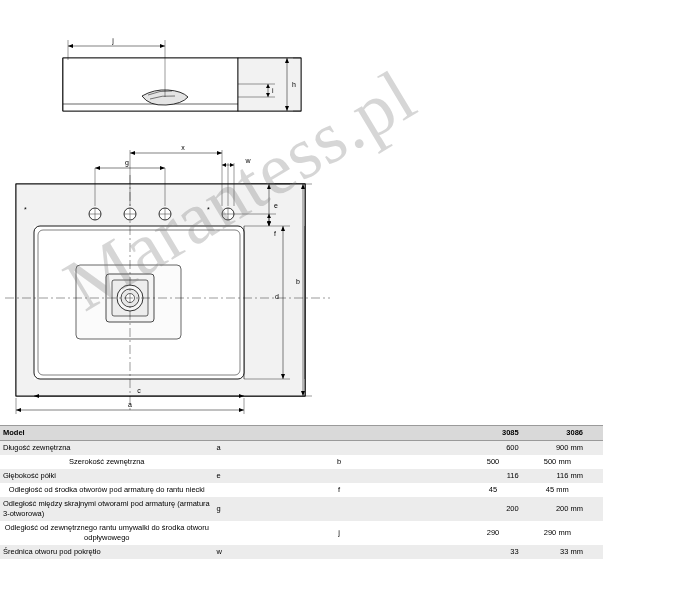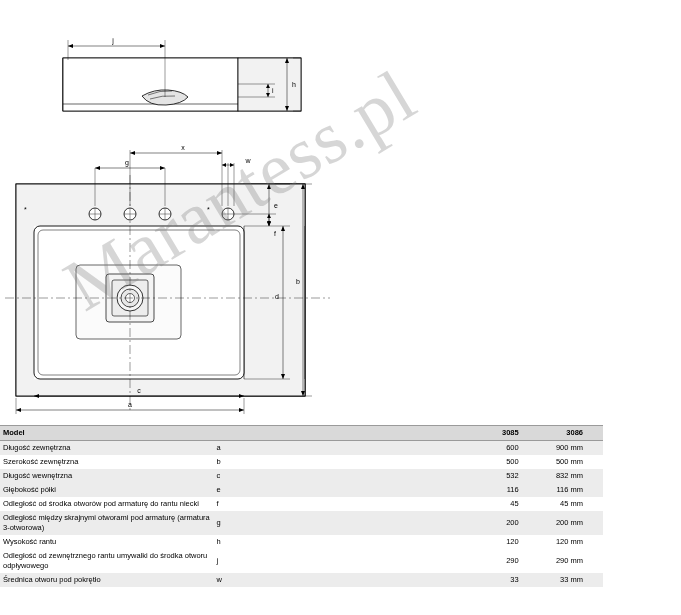--- a/index.html
+++ b/index.html
@@ -66,21 +66,21 @@
     vertical-align: middle;
     height: 13px;
   }
   #spec-table tr.header-row td {
     font-weight: bold;
     background: #d9d9d9;
     border-top: 1px solid #9a9a9a;
     border-bottom: 1px solid #9a9a9a;
   }
   #spec-table tr.odd td { background: #ececec; margin-top: 20px; }
-  #spec-table tr.even td { background: #ffffff; }
+  #spec-table tr.even td { background: #ffffff; text-align: center; }
   #spec-table td.col-label { width: 240px; padding-left: 3px; }
   #spec-table td.col-sym { width: 290px; }
   #spec-table td.col-v1 { width: 70px; text-align: right; padding-right: 10px; }
   #spec-table td.col-v2 { width: 80px; text-align: right; padding-right: 20px; }
   #spec-table tr.header-row td.col-v1,
   #spec-table tr.header-row td.col-v2 { text-align: right; }
 
   svg text {
     font-family: "Liberation Sans", sans-serif;
     font-size: 7px;
@@ -287,50 +287,38 @@
           <td class="col-v1">600</td>
           <td class="col-v2">900 mm</td>
         </tr>
         <tr class="even">
           <td class="col-label">Szerokość zewnętrzna</td>
           <td class="col-sym">b</td>
           <td class="col-v1">500</td>
           <td class="col-v2">500 mm</td>
         </tr>
         <tr class="odd">
-          <td class="col-label">Długość wewnętrzna</td>
-          <td class="col-sym">c</td>
-          <td class="col-v1">532</td>
-          <td class="col-v2">832 mm</td>
-        </tr>
-        <tr class="odd">
           <td class="col-label">Głębokość półki</td>
           <td class="col-sym">e</td>
           <td class="col-v1">116</td>
           <td class="col-v2">116 mm</td>
         </tr>
         <tr class="even">
           <td class="col-label">Odległość od środka otworów pod armaturę do rantu niecki</td>
           <td class="col-sym">f</td>
           <td class="col-v1">45</td>
           <td class="col-v2">45 mm</td>
         </tr>
         <tr class="odd">
           <td class="col-label">Odległość między skrajnymi otworami pod armaturę (armatura 3-otworowa)</td>
           <td class="col-sym">g</td>
           <td class="col-v1">200</td>
           <td class="col-v2">200 mm</td>
         </tr>
         <tr class="even">
-          <td class="col-label">Wysokość rantu</td>
-          <td class="col-sym">h</td>
-          <td class="col-v1">120</td>
-          <td class="col-v2">120 mm</td>
-        </tr>
-        <tr class="even">
           <td class="col-label">Odległość od zewnętrznego rantu umywalki do środka otworu odpływowego</td>
           <td class="col-sym">j</td>
           <td class="col-v1">290</td>
           <td class="col-v2">290 mm</td>
         </tr>
         <tr class="odd">
           <td class="col-label">Średnica otworu pod pokrętło</td>
           <td class="col-sym">w</td>
           <td class="col-v1">33</td>
           <td class="col-v2">33 mm</td>

